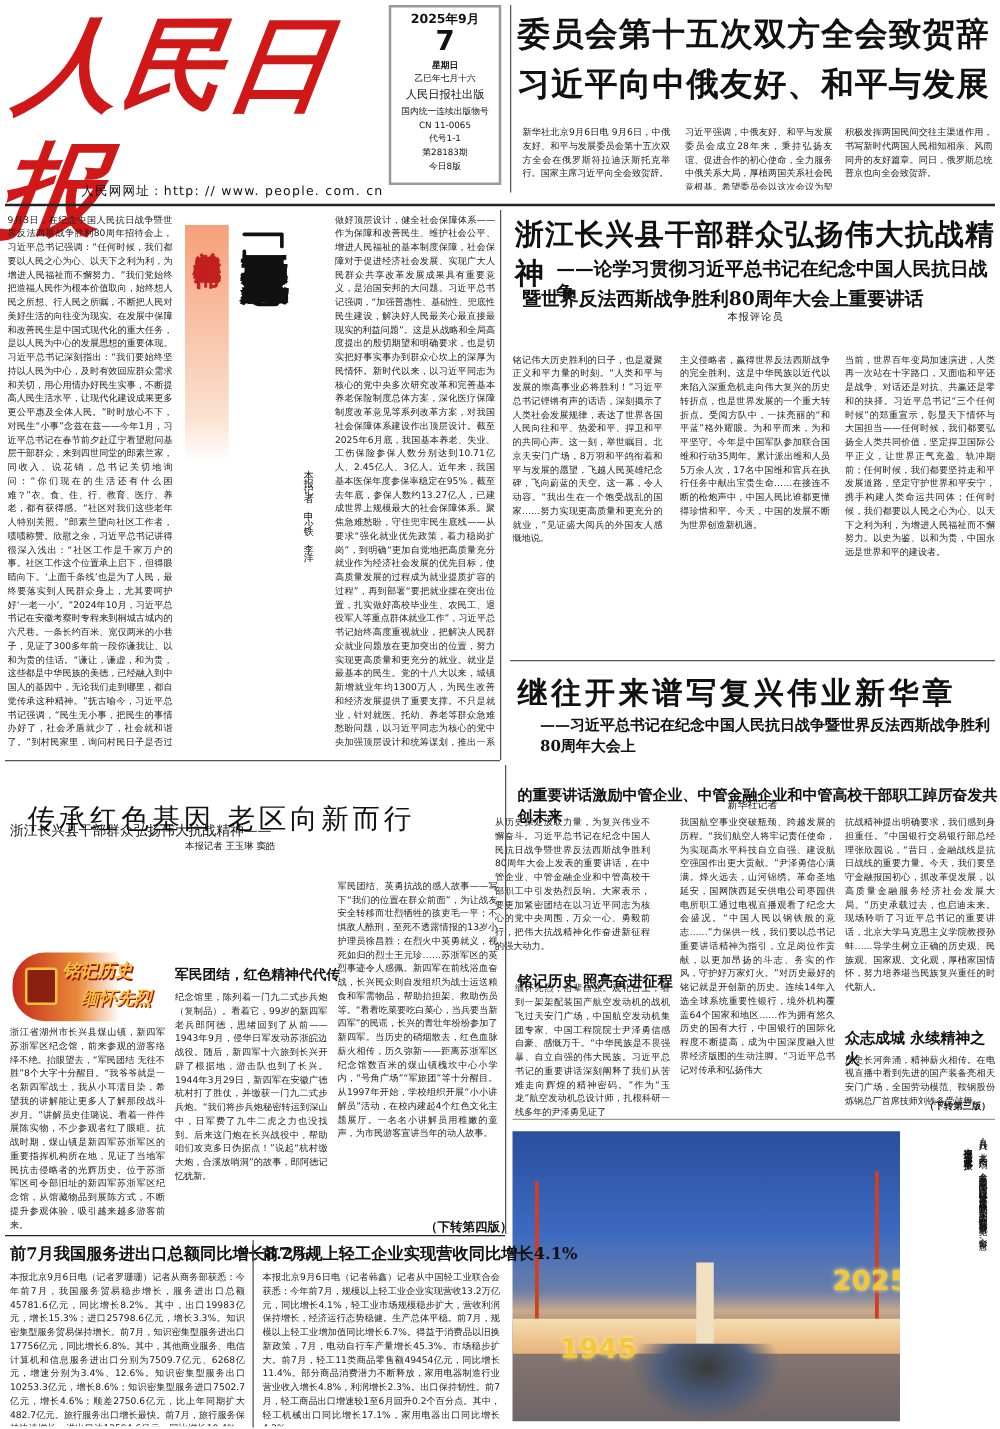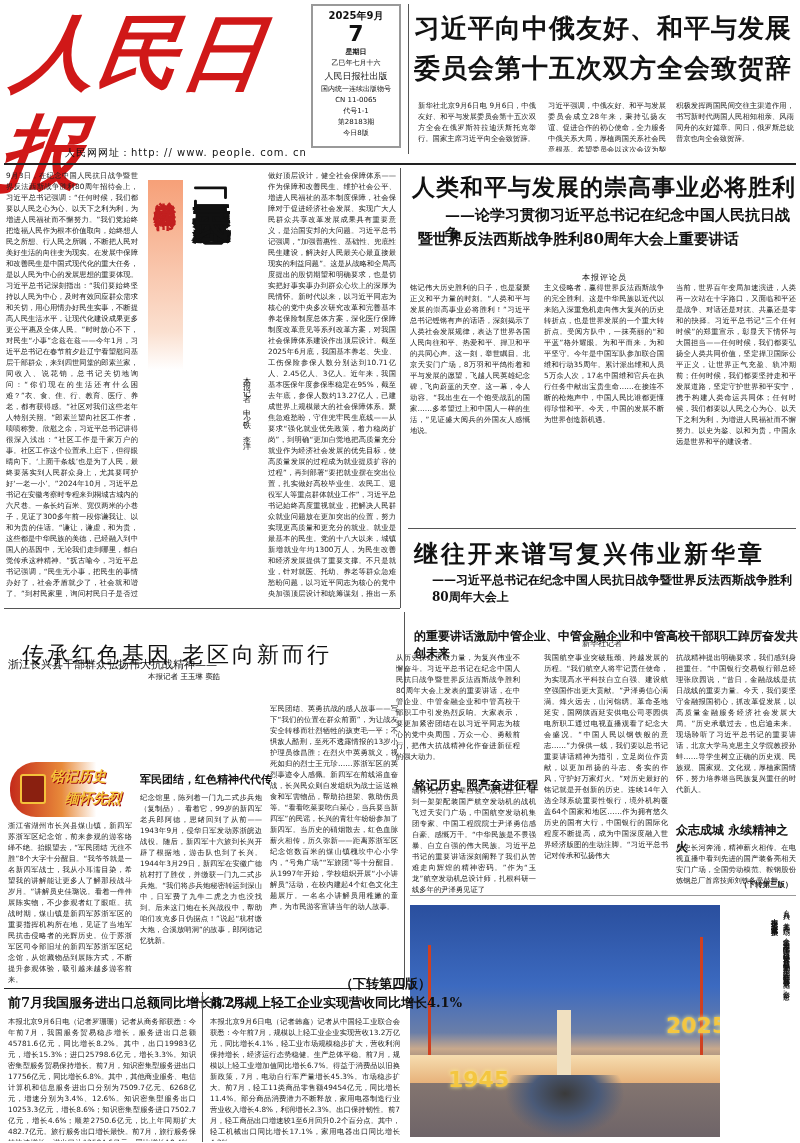--- a/index.html
+++ b/index.html
@@ -52,45 +52,45 @@
   <div>乙巳年七月十六</div>
   <div style="font-size:9px;line-height:15px;">人民日报社出版</div>
   <div>国内统一连续出版物号</div>
   <div>CN 11-0065</div>
   <div>代号1-1</div>
   <div>第28183期</div>
   <div>今日8版</div>
 </div>
 
 <div class="abs lead-title">
+  <div>委员会第十五次双方全会致贺辞</div>
   <div>习近平向中俄友好、和平与发展</div>
-  <div>委员会第十五次双方全会致贺辞</div>
 </div>
 <div class="vr" style="left:408px;top:4px;height:150px;"></div>
 <div class="col body" style="left:418px;top:100px;width:118px;height:52px;overflow:hidden;">新华社北京9月6日电  9月6日，中俄友好、和平与发展委员会第十五次双方全会在俄罗斯符拉迪沃斯托克举行。国家主席习近平向全会致贺辞。</div>
 <div class="col body" style="left:548px;top:100px;width:118px;height:52px;overflow:hidden;">习近平强调，中俄友好、和平与发展委员会成立28年来，秉持弘扬友谊、促进合作的初心使命，全力服务中俄关系大局，厚植两国关系社会民意根基。希望委员会以这次会议为契机，</div>
 <div class="col body" style="left:676px;top:100px;width:118px;height:52px;overflow:hidden;">积极发挥两国民间交往主渠道作用，书写新时代两国人民相知相亲、风雨同舟的友好篇章。同日，俄罗斯总统普京也向全会致贺辞。</div>
 
 <div class="hr" style="left:4px;top:163px;width:792px;"></div>
 
 <div class="col body" style="left:6px;top:170px;width:132px;height:430px;overflow:hidden;">9月3日，在纪念中国人民抗日战争暨世界反法西斯战争胜利80周年招待会上，习近平总书记强调：“任何时候，我们都要以人民之心为心、以天下之利为利，为增进人民福祉而不懈努力。”我们党始终把造福人民作为根本价值取向，始终想人民之所想、行人民之所嘱，不断把人民对美好生活的向往变为现实。在发展中保障和改善民生是中国式现代化的重大任务，是以人民为中心的发展思想的重要体现。习近平总书记深刻指出：“我们要始终坚持以人民为中心，及时有效回应群众需求和关切，用心用情办好民生实事，不断提高人民生活水平，让现代化建设成果更多更公平惠及全体人民。”时时放心不下，对民生“小事”念兹在兹——今年1月，习近平总书记在春节前夕赴辽宁看望慰问基层干部群众，来到四世同堂的郎素兰家，同收入、说花销，总书记关切地询问：“你们现在的生活还有什么困难？”衣、食、住、行、教育、医疗、养老，都有获得感。“社区对我们这些老年人特别关照。”郎素兰望向社区工作者，啧啧称赞。欣慰之余，习近平总书记讲得很深入浅出：“社区工作是千家万户的事。社区工作这个位置承上启下，但得眼睛向下。‘上面千条线’也是为了人民，最终要落实到人民群众身上，尤其要呵护好‘一老一小’。”2024年10月，习近平总书记在安徽考察时专程来到桐城古城内的六尺巷。一条长约百米、宽仅两米的小巷子，见证了300多年前一段你谦我让、以和为贵的佳话。“谦让，谦虚，和为贵，这些都是中华民族的美德，已经融入到中国人的基因中，无论我们走到哪里，都自觉传承这种精神。”抚古喻今，习近平总书记强调，“民生无小事，把民生的事情办好了，社会矛盾就少了，社会就和谐了。”到村民家里，询问村民日子是否过得好；到田间地头，了解粮食产量是否有提高；到社区养老服务中心，关心老年人生活得怎么样……一次次基层考察，一句句暖心话语，饱含着习近平总书记对民生的深情牵挂，“对大家关心的就业增收、‘一老一小’、教育医疗等问题，我一直挂念。”</div>
 <div class="abs red-label">
   <span>总书记的人民情怀</span>
 </div>
 <div class="abs vtitle big-vtitle">「让现代化建设成果更多更公平惠及全体人民」</div>
 <div class="abs byline-v">本报记者 申少铁 李洋</div>
 <div class="col body" style="left:268px;top:170px;width:128px;height:430px;overflow:hidden;">做好顶层设计，健全社会保障体系——作为保障和改善民生、维护社会公平、增进人民福祉的基本制度保障，社会保障对于促进经济社会发展、实现广大人民群众共享改革发展成果具有重要意义，是治国安邦的大问题。习近平总书记强调，“加强普惠性、基础性、兜底性民生建设，解决好人民最关心最直接最现实的利益问题”。这是从战略和全局高度提出的殷切期望和明确要求，也是切实把好事实事办到群众心坎上的深厚为民情怀。新时代以来，以习近平同志为核心的党中央多次研究改革和完善基本养老保险制度总体方案，深化医疗保障制度改革意见等系列改革方案，对我国社会保障体系建设作出顶层设计。截至2025年6月底，我国基本养老、失业、工伤保险参保人数分别达到10.71亿人、2.45亿人、3亿人。近年来，我国基本医保年度参保率稳定在95%，截至去年底，参保人数约13.27亿人，已建成世界上规模最大的社会保障体系。聚焦急难愁盼，守住兜牢民生底线——从要求“强化就业优先政策，着力稳岗扩岗”，到明确“更加自觉地把高质量充分就业作为经济社会发展的优先目标，使高质量发展的过程成为就业提质扩容的过程”，再到部署“要把就业摆在突出位置，扎实做好高校毕业生、农民工、退役军人等重点群体就业工作”，习近平总书记始终高度重视就业，把解决人民群众就业问题放在更加突出的位置，努力实现更高质量和更充分的就业。就业是最基本的民生。党的十八大以来，城镇新增就业年均1300万人，为民生改善和经济发展提供了重要支撑。不只是就业，针对就医、托幼、养老等群众急难愁盼问题，以习近平同志为核心的党中央加强顶层设计和统筹谋划，推出一系列民生改革举措，守住兜牢民生底线，让人民群众更有获得感、幸福感、安全感。小康梦、强国梦、中国梦，归根到底是老百姓的“幸福梦”。新征程上，始终坚持以人民为中心，不断满足人民对美好生活的向往，必将形成推进中国式现代化的强大合力。</div>
 <div class="vr" style="left:400px;top:168px;height:440px;"></div>
 <div class="thinhr" style="left:4px;top:608px;width:396px;"></div>
 
-<div class="abs h2" style="left:412px;top:172px;font-size:23px;letter-spacing:1px;">人类和平与发展的崇高事业必将胜利</div>
+<div class="abs h2" style="left:412px;top:172px;font-size:23px;letter-spacing:1px;">浙江长兴县干部群众弘扬伟大抗战精神</div>
 <div class="abs h2" style="left:445px;top:206px;font-size:15px;font-family:'DejaVu Serif','Liberation Serif',serif;">——论学习贯彻习近平总书记在纪念中国人民抗日战争</div>
 <div class="abs h2" style="left:418px;top:230px;font-size:15px;font-family:'DejaVu Serif','Liberation Serif',serif;">暨世界反法西斯战争胜利80周年大会上重要讲话</div>
-<div class="abs" style="left:582px;top:272px;font-size:8px;letter-spacing:1px;text-align:right;">本报评论员</div>
-<div class="col body" style="left:410px;top:282px;width:120px;height:240px;overflow:hidden;">铭记伟大历史胜利的日子，也是凝聚正义和平力量的时刻。“人类和平与发展的崇高事业必将胜利！”习近平总书记铿锵有声的话语，深刻揭示了人类社会发展规律，表达了世界各国人民向往和平、热爱和平、捍卫和平的共同心声。这一刻，举世瞩目。北京天安门广场，8万羽和平鸽衔着和平与发展的愿望，飞越人民英雄纪念碑，飞向蔚蓝的天空。这一幕，令人动容。“我出生在一个饱受战乱的国家……多希望过上和中国人一样的生活，”见证盛大阅兵的外国友人感慨地说。</div>
+<div class="abs" style="left:582px;top:248px;font-size:8px;letter-spacing:1px;text-align:right;">本报评论员</div>
+<div class="col body" style="left:410px;top:282px;width:120px;height:240px;overflow:hidden;">铭记伟大历史胜利的日子，也是凝聚正义和平力量的时刻。“人类和平与发展的崇高事业必将胜利！”习近平总书记铿锵有声的话语，深刻揭示了人类社会发展规律，表达了世界各国人民向往和平、热爱和平、捍卫和平的共同心声。这一刻，举世瞩目。北京天安门广场，8万羽和平鸽衔着和平与发展的愿望，飞越人民英雄纪念碑，飞向蔚蓝的天空。这一幕，令人动容。“我出生在一个饱受战乱的国家……努力实现更高质量和更充分的就业，”见证盛大阅兵的外国友人感慨地说。</div>
 <div class="col body" style="left:544px;top:282px;width:120px;height:240px;overflow:hidden;">主义侵略者，赢得世界反法西斯战争的完全胜利。这是中华民族以近代以来陷入深重危机走向伟大复兴的历史转折点，也是世界发展的一个重大转折点。受阅方队中，一抹亮丽的“和平蓝”格外耀眼。为和平而来，为和平坚守。今年是中国军队参加联合国维和行动35周年。累计派出维和人员5万余人次，17名中国维和官兵在执行任务中献出宝贵生命……在接连不断的枪炮声中，中国人民比谁都更懂得珍惜和平。今天，中国的发展不断为世界创造新机遇。</div>
 <div class="col body" style="left:676px;top:282px;width:120px;height:240px;overflow:hidden;">当前，世界百年变局加速演进，人类再一次站在十字路口，又面临和平还是战争、对话还是对抗、共赢还是零和的抉择。习近平总书记“三个任何时候”的郑重宣示，彰显天下情怀与大国担当——任何时候，我们都要弘扬全人类共同价值，坚定捍卫国际公平正义，让世界正气充盈、轨冲期前；任何时候，我们都要坚持走和平发展道路，坚定守护世界和平安宁，携手构建人类命运共同体；任何时候，我们都要以人民之心为心、以天下之利为利，为增进人民福祉而不懈努力。以史为鉴、以和为贵，中国永远是世界和平的建设者。</div>
 <div class="thinhr" style="left:408px;top:528px;width:388px;"></div>
 
 <div class="abs h2" style="left:414px;top:538px;font-size:24px;letter-spacing:3px;">继往开来谱写复兴伟业新华章</div>
 <div class="abs h2" style="left:432px;top:572px;font-size:12px;font-family:'DejaVu Serif','Liberation Serif',serif;">——习近平总书记在纪念中国人民抗日战争暨世界反法西斯战争胜利80周年大会上</div>
 <div class="abs h2" style="left:414px;top:592px;font-size:12px;font-family:'DejaVu Serif','Liberation Serif',serif;margin-top:36px;">的重要讲话激励中管企业、中管金融企业和中管高校干部职工踔厉奋发共创未来</div>
 <div class="abs" style="left:582px;top:638px;font-size:8px;">新华社记者</div>
 <div class="col body" style="left:396px;top:652px;width:124px;height:108px;overflow:hidden;">从历史探处汲取力量，为复兴伟业不懈奋斗。习近平总书记在纪念中国人民抗日战争暨世界反法西斯战争胜利80周年大会上发表的重要讲话，在中管企业、中管金融企业和中管高校干部职工中引发热烈反响。大家表示，要更加紧密团结在以习近平同志为核心的党中央周围，万众一心、勇毅前行，把伟大抗战精神化作奋进新征程的强大动力。</div>
 <div class="abs h2" style="left:414px;top:765px;font-size:12px;margin-top:12px;">铭记历史  照亮奋进征程</div>
@@ -122,20 +122,20 @@
 <div class="abs" style="left:148px;top:672px;font-size:7.5px;">本报记者 王玉琳 窦皓</div>
 <div class="abs badge">
   <div class="wallicon"></div>
   <div class="t1">铭记历史</div>
   <div class="t2">缅怀先烈</div>
 </div>
 <div class="col body" style="left:8px;top:820px;width:124px;height:165px;overflow:hidden;">浙江省湖州市长兴县煤山镇，新四军苏浙军区纪念馆，前来参观的游客络绎不绝。抬眼望去，“军民团结 无往不胜”8个大字十分醒目。“我爷爷就是一名新四军战士，我从小耳濡目染，希望我的讲解能让更多人了解那段战斗岁月。”讲解员史佳璐说。看着一件件展陈实物，不少参观者红了眼眶。抗战时期，煤山镇是新四军苏浙军区的重要指挥机构所在地，见证了当地军民抗击侵略者的光辉历史。位于苏浙军区司令部旧址的新四军苏浙军区纪念馆，从馆藏物品到展陈方式，不断提升参观体验，吸引越来越多游客前来。</div>
 <div class="abs h2" style="left:140px;top:772px;font-size:11px;">军民团结，红色精神代代传</div>
 <div class="col body" style="left:140px;top:792px;width:122px;height:193px;overflow:hidden;">纪念馆里，陈列着一门九二式步兵炮（复制品）。看着它，99岁的新四军老兵郎阿德，思绪回到了从前——1943年9月，侵华日军发动苏浙皖边战役。随后，新四军十六旅到长兴开辟了根据地，游击队也到了长兴。1944年3月29日，新四军在安徽广德杭村打了胜仗，并缴获一门九二式步兵炮。“我们将步兵炮秘密转运到深山中，日军费了九牛二虎之力也没找到。后来这门炮在长兴战役中，帮助咱们攻克多日伪据点！”说起“杭村缴大炮，合溪放哨洞”的故事，郎阿德记忆犹新。</div>
 <div class="col body" style="left:270px;top:703px;width:128px;height:270px;overflow:hidden;">军民团结、英勇抗战的感人故事——写下“我们的位置在群众前面”，为让战友安全转移而壮烈牺牲的孩吏毛一平；不惧敌人酷刑，至死不透露情报的13岁小护理员徐昌胜；在烈火中英勇就义，视死如归的烈士王元珍……苏浙军区的英烈事迹令人感佩。新四军在前线浴血奋战，长兴民众则自发组织为战士运送粮食和军需物品，帮助抬担架、救助伤员等。“看看吃菜要吃白菜心，当兵要当新四军”的民谣，长兴的青壮年纷纷参加了新四军。当历史的硝烟散去，红色血脉薪火相传，历久弥新——距离苏浙军区纪念馆数百米的煤山镇槐坎中心小学内，“号角广场”“军旅团”等十分醒目。从1997年开始，学校组织开展“小小讲解员”活动，在校内建起4个红色文化主题展厅。一名名小讲解员用稚嫩的童声，为市民游客宣讲当年的动人故事。</div>
-<div class="abs" style="left:340px;top:975px;font-size:13px;font-weight:bold;">（下转第四版）</div>
+<div class="abs" style="left:340px;top:975px;font-size:10px;font-weight:bold;">（下转第四版）</div>
 <div class="hr" style="left:4px;top:988px;width:400px;height:1px;"></div>
 
 <div class="abs h2" style="left:8px;top:994px;font-size:13px;font-family:'DejaVu Serif','Liberation Serif',serif;">前7月我国服务进出口总额同比增长8.2%</div>
 <div class="col body" style="left:8px;top:1016px;width:188px;height:125px;overflow:hidden;">本报北京9月6日电（记者罗珊珊）记者从商务部获悉：今年前7月，我国服务贸易稳步增长，服务进出口总额45781.6亿元，同比增长8.2%。其中，出口19983亿元，增长15.3%；进口25798.6亿元，增长3.3%。知识密集型服务贸易保持增长。前7月，知识密集型服务进出口17756亿元，同比增长6.8%。其中，其他商业服务、电信计算机和信息服务进出口分别为7509.7亿元、6268亿元，增速分别为3.4%、12.6%。知识密集型服务出口10253.3亿元，增长8.6%；知识密集型服务进口7502.7亿元，增长4.6%；顺差2750.6亿元，比上年同期扩大482.7亿元。旅行服务出口增长最快。前7月，旅行服务保持快速增长，进出口达12594.6亿元，同比增长10.4%。其中，出口增长62.9%，进口增长3.9%。</div>
 <div class="vr" style="left:202px;top:992px;height:150px;"></div>
 <div class="abs h2" style="left:210px;top:994px;font-size:13px;font-family:'DejaVu Serif','Liberation Serif',serif;">前7月规上轻工企业实现营收同比增长4.1%</div>
 <div class="col body" style="left:210px;top:1016px;width:190px;height:125px;overflow:hidden;">本报北京9月6日电（记者韩鑫）记者从中国轻工业联合会获悉：今年前7月，规模以上轻工业企业实现营收13.2万亿元，同比增长4.1%，轻工业市场规模稳步扩大，营收利润保持增长，经济运行态势稳健。生产总体平稳。前7月，规模以上轻工业增加值同比增长6.7%。得益于消费品以旧换新政策，7月，电动自行车产量增长45.3%。市场稳步扩大。前7月，轻工11类商品零售额49454亿元，同比增长11.4%。部分商品消费潜力不断释放，家用电器制造行业营业收入增长4.8%，利润增长2.3%。出口保持韧性。前7月，轻工商品出口增速较1至6月回升0.2个百分点。其中，轻工机械出口同比增长17.1%，家用电器出口同比增长4.2%。</div>
 
 </body></html>

